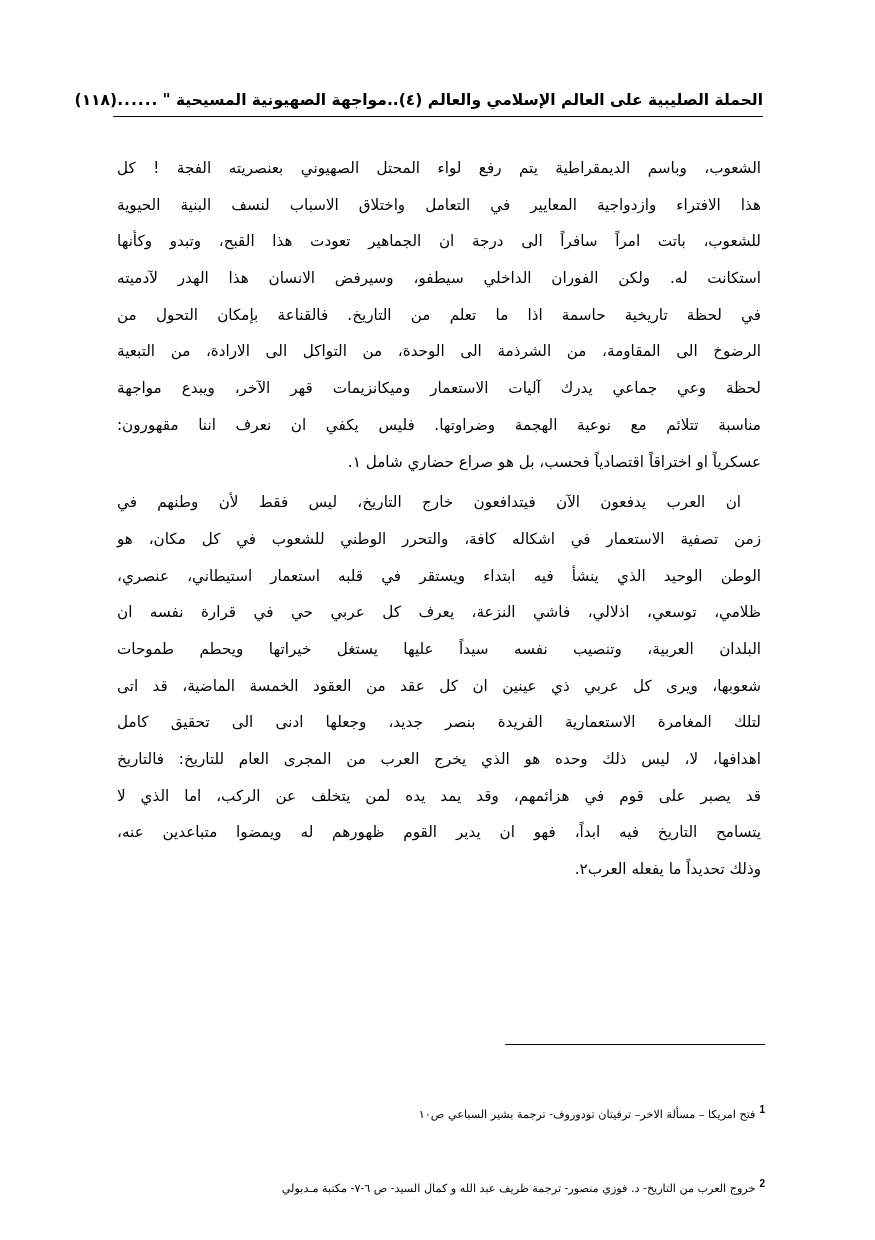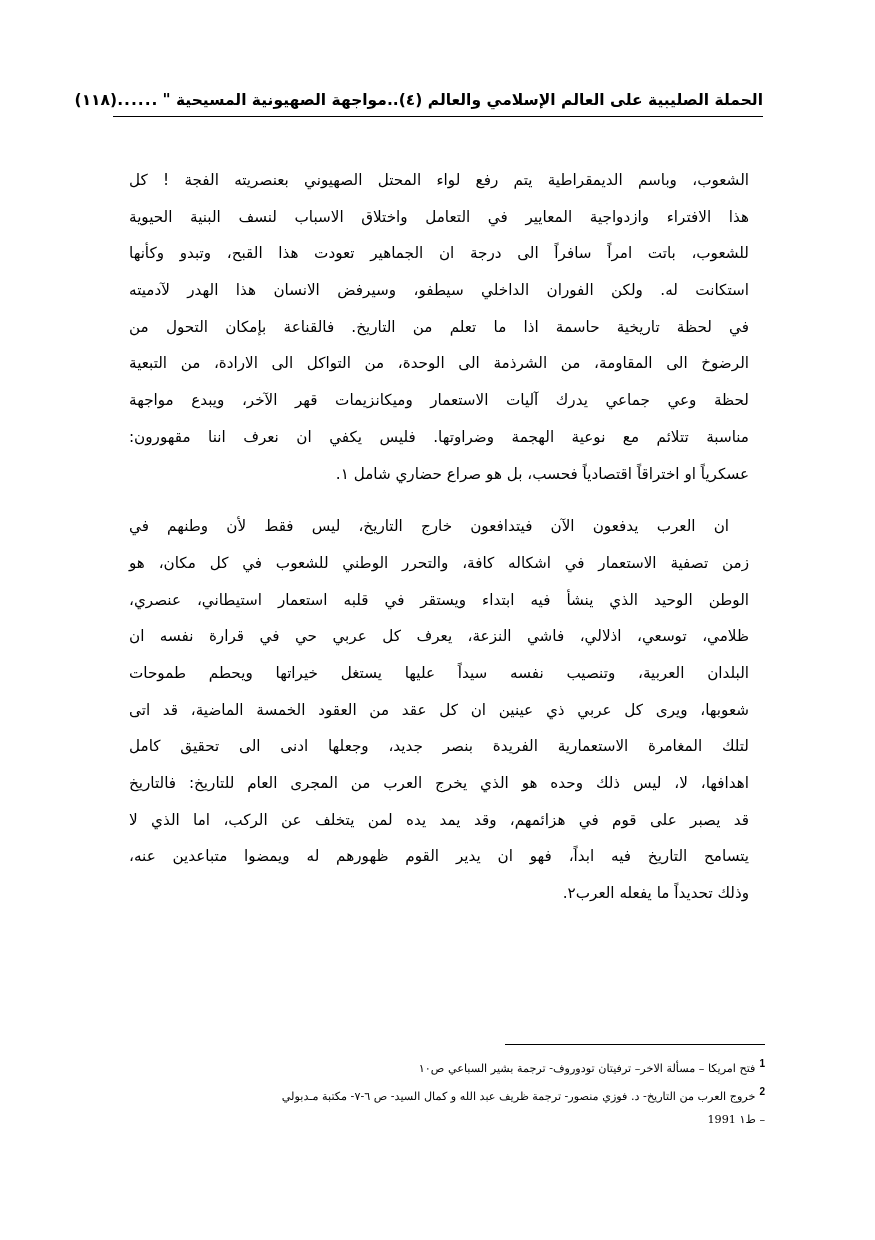--- a/index.html
+++ b/index.html
@@ -56,21 +56,21 @@
     white-space: nowrap;
     height: 36.7px;
     overflow: visible;
   }
   .body-text .line.last {
     text-align-last: right;
   }
   .body-text .line.indent {
     padding-right: 20px;
   }
-  .para { margin: 16px; padding: 0; }
+  .para { margin: 4px; padding: 0; }
 
   .footnote-rule {
     position: absolute;
     top: 1044px;
     left: 505px;
     width: 260px;
     height: 0;
     border-top: 1.3px solid #000;
   }
   .footnotes {
@@ -84,21 +84,21 @@
     line-height: 23px;
   }
   .footnote { display: block; white-space: nowrap; }
   .footnote sup {
     font-family: "Liberation Sans", sans-serif;
     font-size: 10px;
     font-weight: bold;
     vertical-align: 5px;
     margin-left: 4px;
   }
-  .fn-line { display: block; white-space: nowrap; }
+  .fn-line { display: block; white-space: nowrap; margin-top: 46px; }
   .fn-line.cont { }
 </style>
 </head>
 <body>
 
 <div class="page-header">
   <span class="hdr-title">الحملة الصليبية على العالم الإسلامي والعالم (٤)..مواجهة الصهيونية المسيحية "</span>
   <span class="hdr-dots">......</span>
   <span class="hdr-pageno">(١١٨)</span>
 </div>

